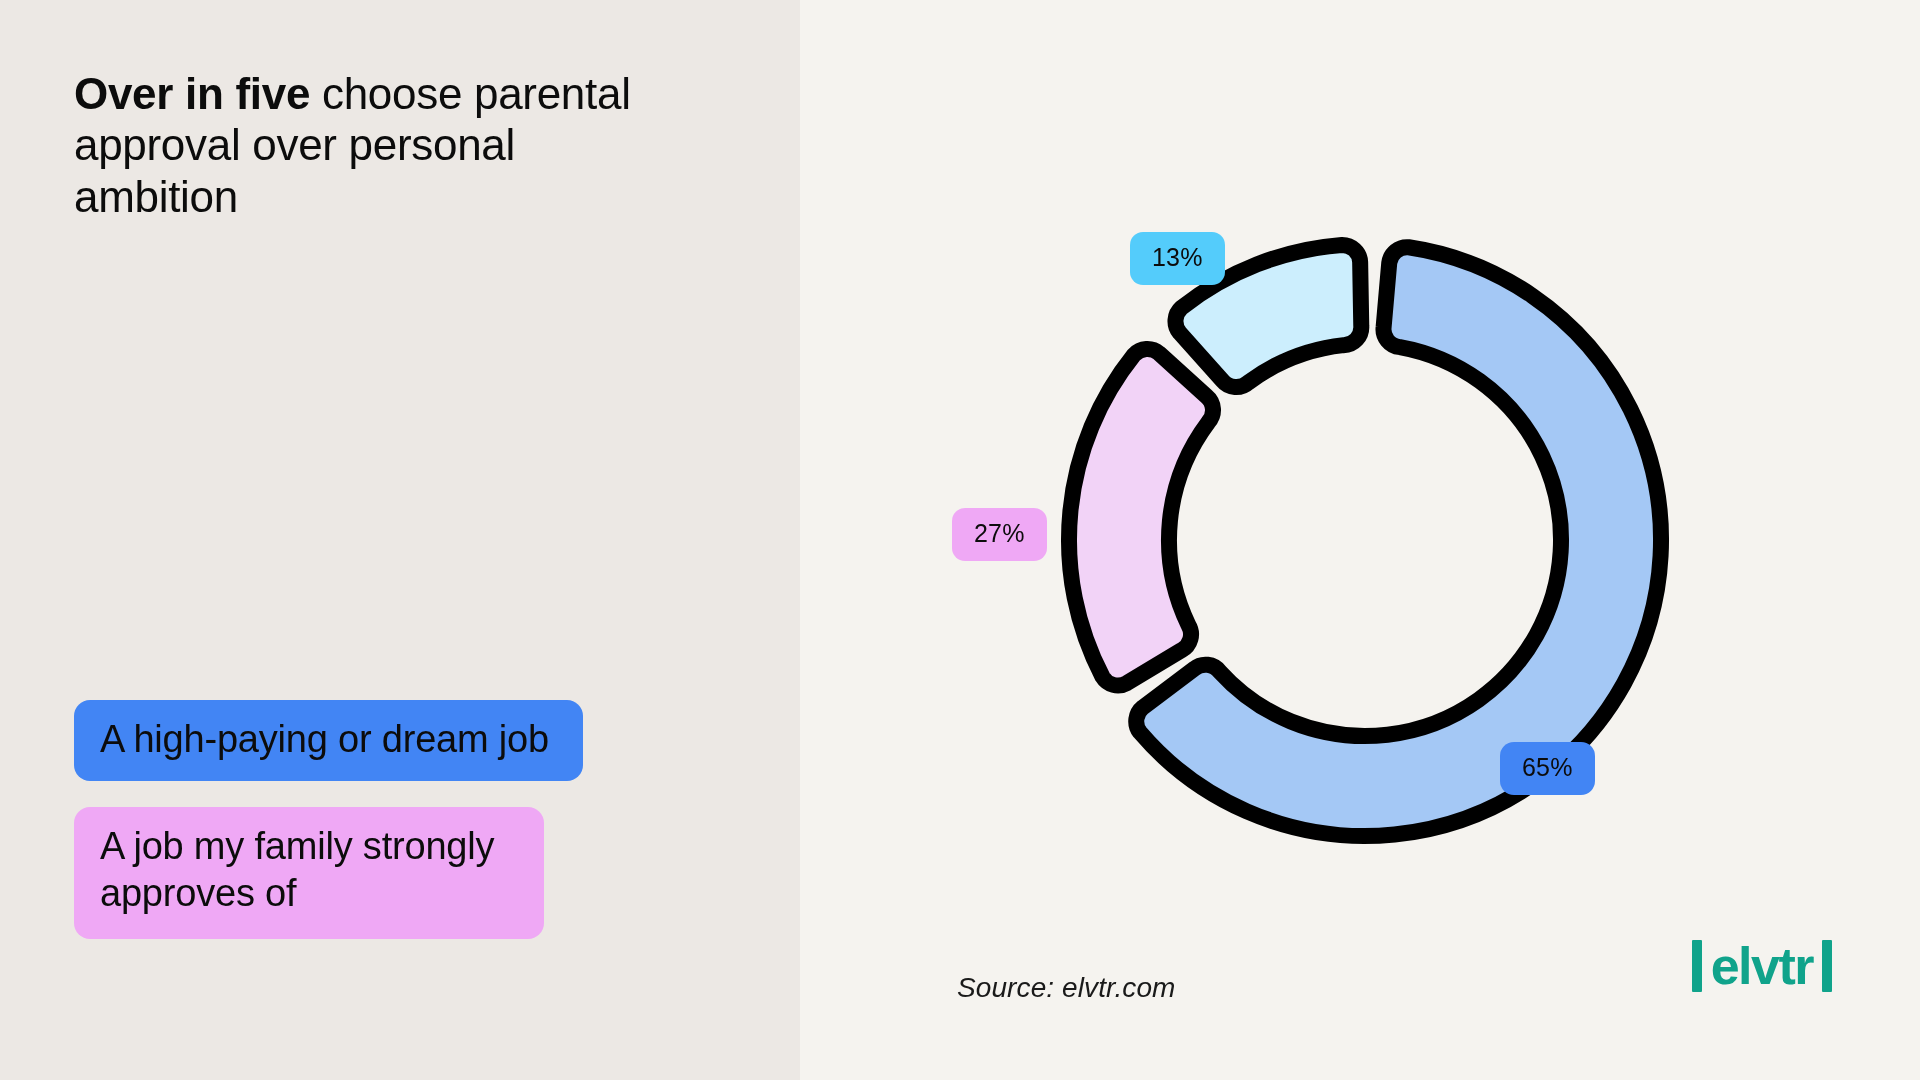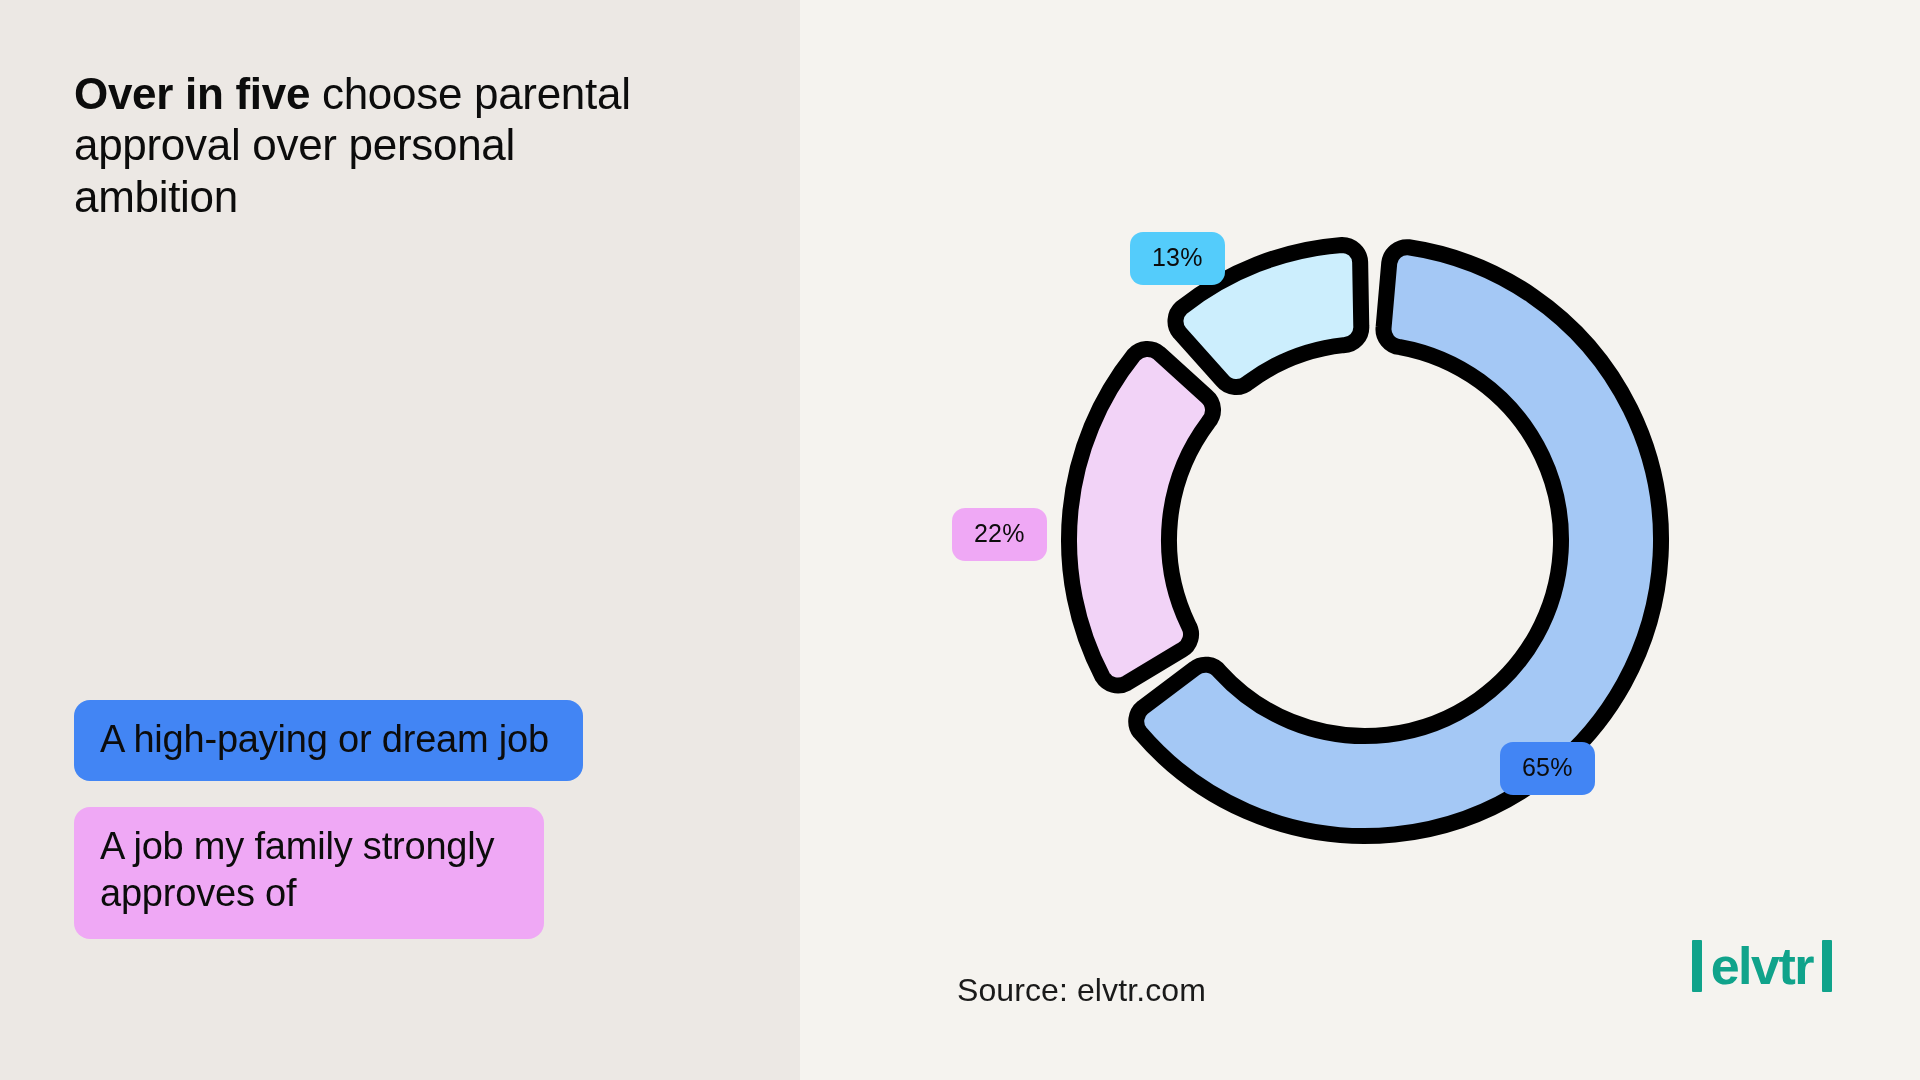--- a/index.html
+++ b/index.html
@@ -102,23 +102,24 @@
     color: #0C0C0C;
     letter-spacing: 0.2px;
     padding: 11px 22px 13px 22px;
     white-space: nowrap;
   }
 
   .source {
     position: absolute;
     left: 157px;
     top: 972px;
-    font-size: 32px;
+    font-size: 28px;
     color: #1A1A1A;
     letter-spacing: 0.1px;
+    font-style: italic;
   }
 
   .logo {
     position: absolute;
     right: 88px;
     top: 940px;
     display: flex;
     align-items: center;
     gap: 9px;
   }
@@ -159,22 +160,22 @@
     <div class="donut-wrap">
       <svg class="donut-svg" width="1120" height="1080" viewBox="0 0 1120 1080">
         <g transform="translate(565,540)">
           <path id="seg-65" fill="#A4C8F5" stroke="#000000" stroke-width="16" stroke-linejoin="round" d="M 43.67 -292.76 A 296 296 0 1 1 -225.13 192.17 A 18 18 0 0 1 -222.02 167.30 L -170.91 128.79 A 18 18 0 0 1 -145.06 131.81 A 196 196 0 1 0 34.92 -192.86 A 18 18 0 0 1 18.65 -213.19 L 24.23 -276.94 A 18 18 0 0 1 43.67 -292.76 Z"></path>
           <path id="seg-22" fill="#F2D3F7" stroke="#000000" stroke-width="16" stroke-linejoin="round" d="M -262.52 136.75 A 296 296 0 0 1 -230.96 -185.14 A 18 18 0 0 1 -205.94 -186.74 L -158.53 -143.75 A 18 18 0 0 1 -156.66 -117.79 A 196 196 0 0 0 -176.55 85.11 A 18 18 0 0 1 -183.43 110.22 L -238.29 143.18 A 18 18 0 0 1 -262.52 136.75 Z"></path>
           <path id="seg-13" fill="#CCEEFD" stroke="#000000" stroke-width="16" stroke-linejoin="round" d="M -183.52 -232.24 A 296 296 0 0 1 -23.14 -295.09 A 18 18 0 0 1 -4.85 -277.96 L -3.73 -213.97 A 18 18 0 0 1 -21.38 -194.83 A 196 196 0 0 0 -116.69 -157.48 A 18 18 0 0 1 -142.64 -159.53 L -185.30 -207.24 A 18 18 0 0 1 -183.52 -232.24 Z"></path>
         </g>
       </svg>
 
       <div class="pct-badge" id="badge-0" style="background: rgb(84, 204, 251); left: 330px; top: 232px;">13%</div>
-      <div class="pct-badge" id="badge-1" style="background: rgb(239, 168, 245); left: 152px; top: 508px;">22%</div>
-      <div class="pct-badge" id="badge-2" style="background: rgb(66, 133, 244); left: 700px; top: 742px;">65%</div>
+      <div class="pct-badge" id="badge-1" style="background: rgb(239, 168, 245); left: 152px; top: 508px;">27%</div>
+      <div class="pct-badge" id="badge-2" style="background: rgb(66, 133, 244); left: 700px; top: 742px; border-radius: 14px;">65%</div>
     </div>
 
     <div class="source">Source: elvtr.com</div>
 
     <div class="logo">
       <span class="logo-bar" style="background: rgb(16, 163, 139);"></span>
       <span class="logo-text" style="color: rgb(16, 163, 139);">elvtr</span>
       <span class="logo-bar" style="background: rgb(16, 163, 139);"></span>
     </div>
 

